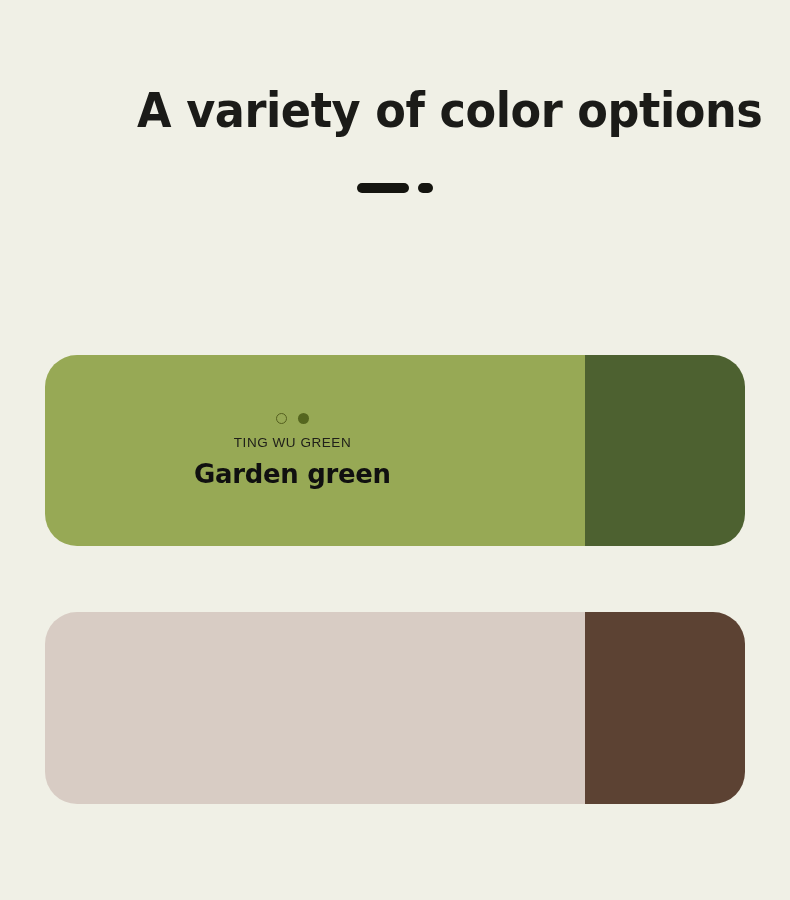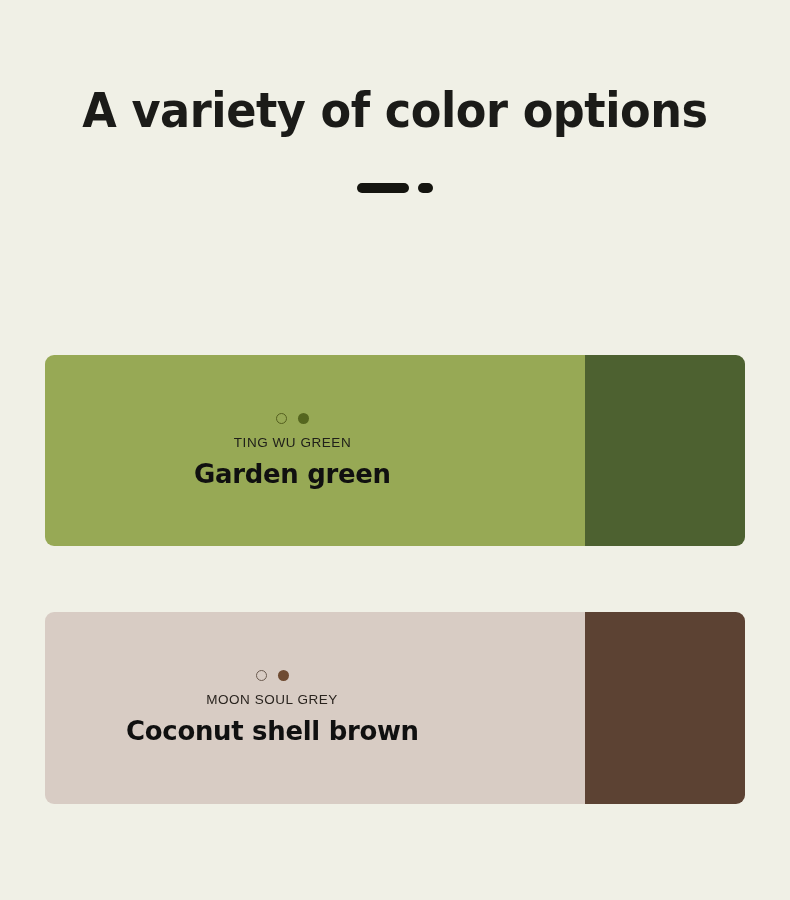--- a/index.html
+++ b/index.html
@@ -13,21 +13,21 @@
     background: #F0F0E6;
     font-family: "Liberation Sans", sans-serif;
     position: relative;
     overflow: hidden;
   }
 
   
   .header {
     position: absolute;
     top: 0; left: 0; right: 0;
-    text-align: center;
+    text-align: right;
   }
 
   .page-title {
     margin-top: 86px;
     font-family: "DejaVu Sans", sans-serif;
     font-size: 48px;
     font-weight: bold;
     letter-spacing: -0.5px;
     color: #1B1B18;
     line-height: 1.0;
@@ -63,21 +63,21 @@
     color: #23231E;
     letter-spacing: 0.2px;
   }
 
   
   .card {
     position: absolute;
     left: 45px;
     width: 700px;
     height: 191px;
-    border-radius: 9px;
+    border-radius: 32px;
     overflow: hidden;
   }
   #card-green  { top: 355px; }
   #card-brown  { top: 612px; height: 192px; }
 
   .card-bg {
     position: absolute;
     inset: 0;
     display: flex;
   }
@@ -162,22 +162,14 @@
 
 </div>
 
 <div class="card" id="card-brown">
 
   <div class="card-bg">
     <div class="bg-left" style="background:#D8CCC4"></div>
     <div class="bg-right" style="background:#5C4233"></div>
   </div>
 
-  <div class="card-text">
-    <div class="swatches">
-      <span class="swatch outline"></span>
-      <span class="swatch filled" style="background:#6F4B32"></span>
-    </div>
-    <div class="color-code">MOON SOUL GREY</div>
-    <div class="color-name">Coconut shell brown</div>
-  </div>
 
 </div>
 
 </body></html>

